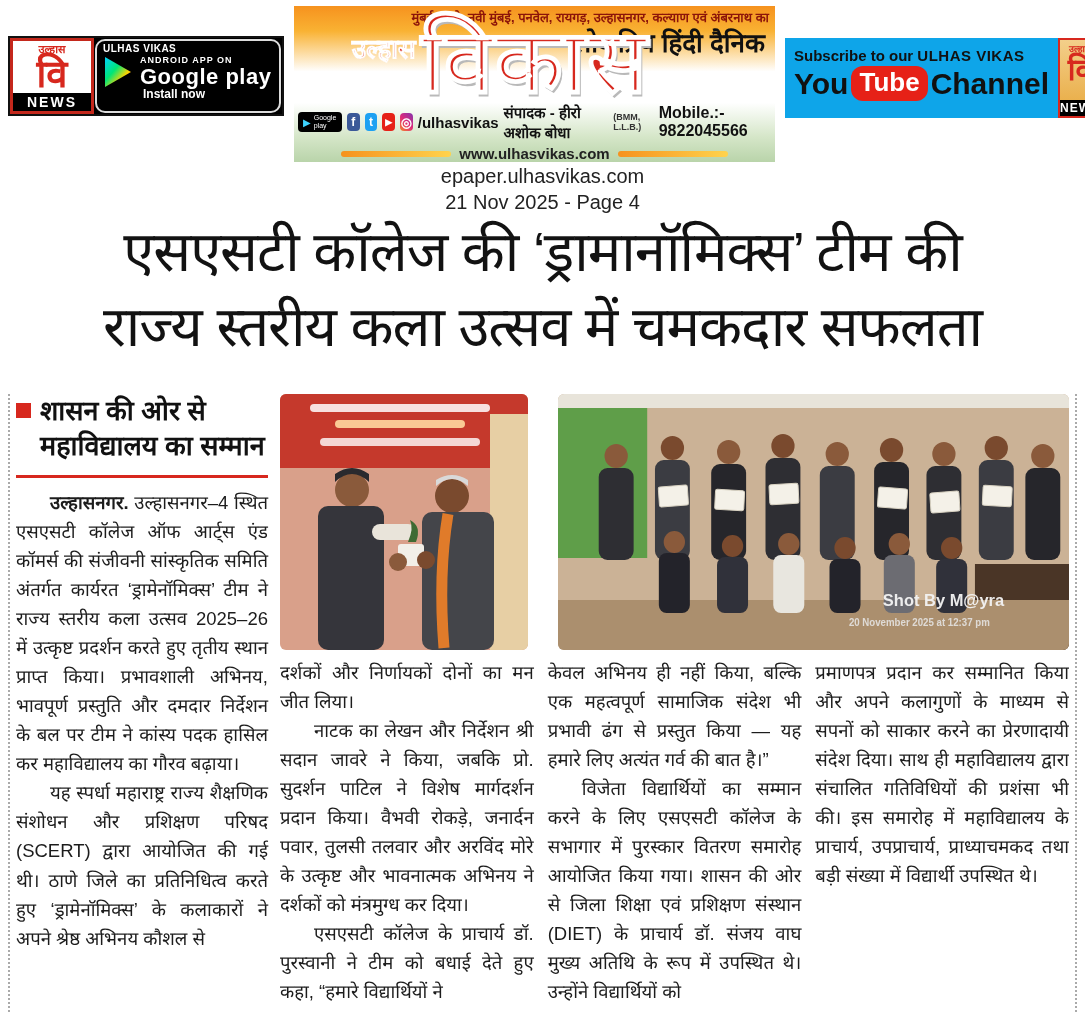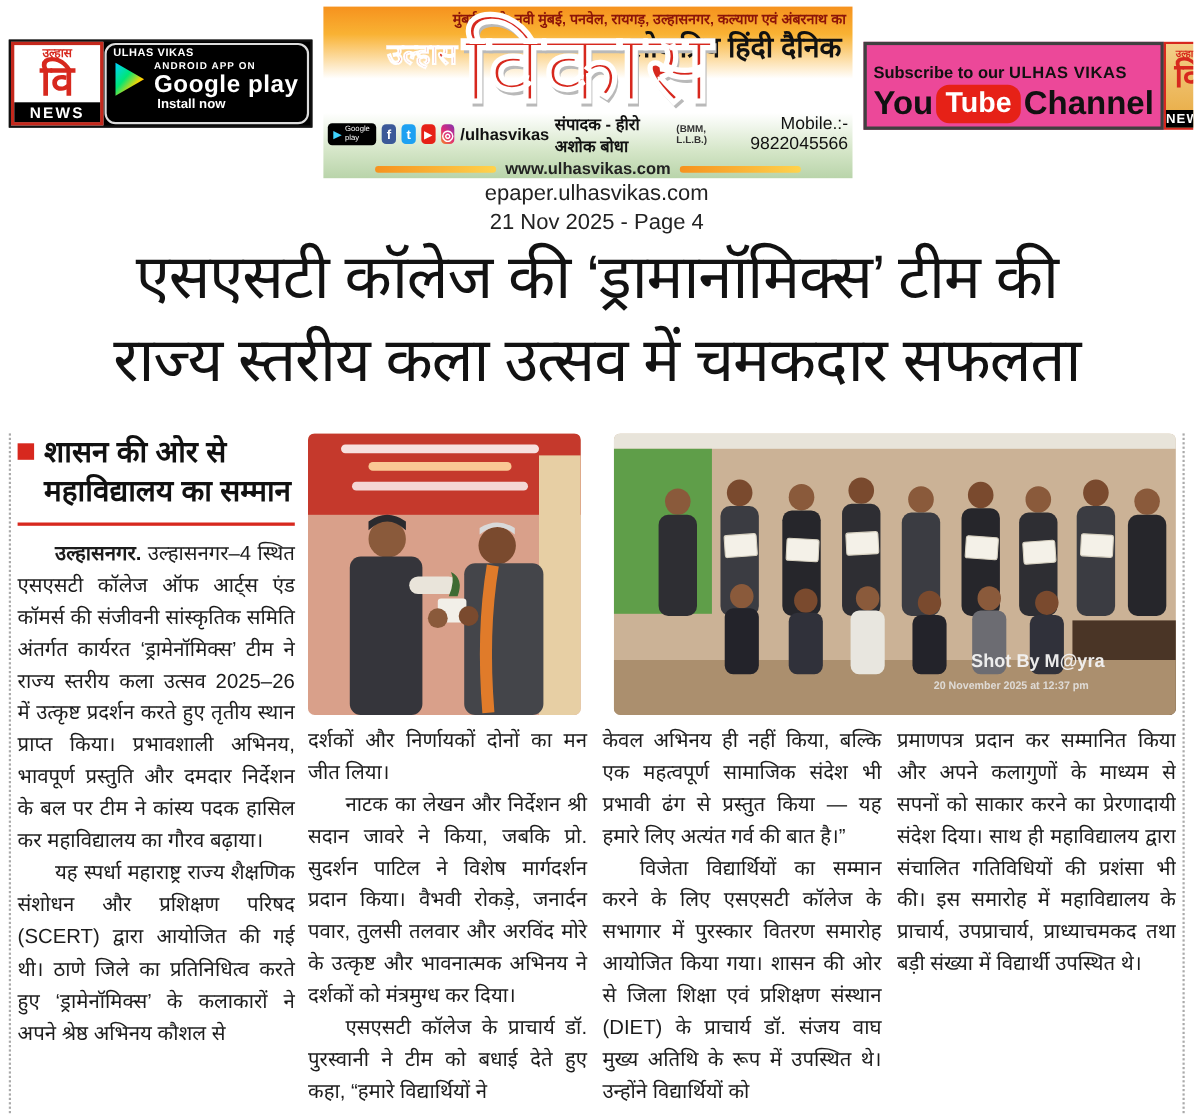--- a/index.html
+++ b/index.html
@@ -33,28 +33,28 @@
   .mh-title { position:absolute; top:12px; left:6px; width:470px; text-align:center; font-size:88px; line-height:1.0; font-weight:900; color:#d7281e;
     -webkit-text-stroke:2px #ffffff; text-shadow:2px 3px 0 #b9b9b9; letter-spacing:2px; }
   .mh-bar { position:absolute; left:4px; right:4px; bottom:20px; display:flex; align-items:center; gap:5px; }
   .mini-play { background:#000; color:#fff; font-size:7px; border-radius:4px; padding:2px 5px; display:flex; align-items:center; gap:3px; line-height:1.1; cursor:pointer; }
   .mini-play .tri { color:#3fd4ff; font-size:10px; }
   .soc { width:18px; height:18px; border-radius:4px; color:#fff; font-size:12px; font-weight:bold; display:flex; align-items:center; justify-content:center; cursor:pointer; }
   .soc.fb { background:#3b5998; } .soc.tw { background:#1da1f2; } .soc.yt { background:#e62117; font-size:9px; } .soc.ig { background:linear-gradient(45deg,#f58529,#dd2a7b,#8134af); font-size:13px; }
   .handle { font-size:15px; font-weight:bold; color:#111; }
   .editor { font-size:15px; font-weight:bold; color:#111; }
   .editor-q { font-size:9px; font-weight:bold; color:#333; }
-  .mobile { margin-left:auto; font-size:16px; font-weight:400; color:#111;text-align:right; }
+  .mobile { margin-left:auto; font-size:16px; font-weight:700; color:#111; }
   .mh-site { position:absolute; left:0; right:0; bottom:0; display:flex; align-items:center; justify-content:center; gap:8px; }
   .mh-site .bar { height:6px; width:110px; background:linear-gradient(90deg,#f6921e,#ffd34d); border-radius:3px; }
   .mh-site .site { font-size:15px; font-weight:900; color:#222; cursor:pointer; }
 
   
   .right-group { width:292px; height:80px; margin-top:32px; display:flex; }
-  .subscribe { flex:1; border:3px solid #404040; background:#ec4899; padding:17px 6px; cursor:pointer; }
+  .subscribe { flex:1; border:3px solid #0ea5e9; background:#0ea5e9; padding:6px 6px; cursor:pointer; }
   .sub-l1 { font-size:15px; font-weight:bold; color:#111; white-space:nowrap; }
   .sub-l1 b { font-weight:900; letter-spacing:0.5px; }
   .sub-l2 { display:flex; align-items:center; gap:3px; margin-top:2px; }
   .sub-you,.sub-channel { font-size:30px; font-weight:900; color:#111; }
   .sub-tube { font-size:26px; font-weight:900; color:#fff; background:#e62117; border-radius:12px; padding:1px 8px 3px; }
   .vi-logo2 { width:62px; background:linear-gradient(180deg,#f3cf8a,#e8a93e); border:2px solid #d7281e; display:flex; flex-direction:column; align-items:center; }
   .vi-logo2 .vi-top { font-size:9px; font-weight:bold; color:#d7281e; margin-top:2px; }
   .vi-logo2 .vi-letter { font-size:30px; font-weight:900; color:#d7281e; line-height:1.0; }
   .vi-logo2 .vi-news { width:100%; background:#000; color:#fff; font-weight:900; font-size:12px; text-align:center; letter-spacing:1px; padding:1px 0; margin-top:auto; }
 

